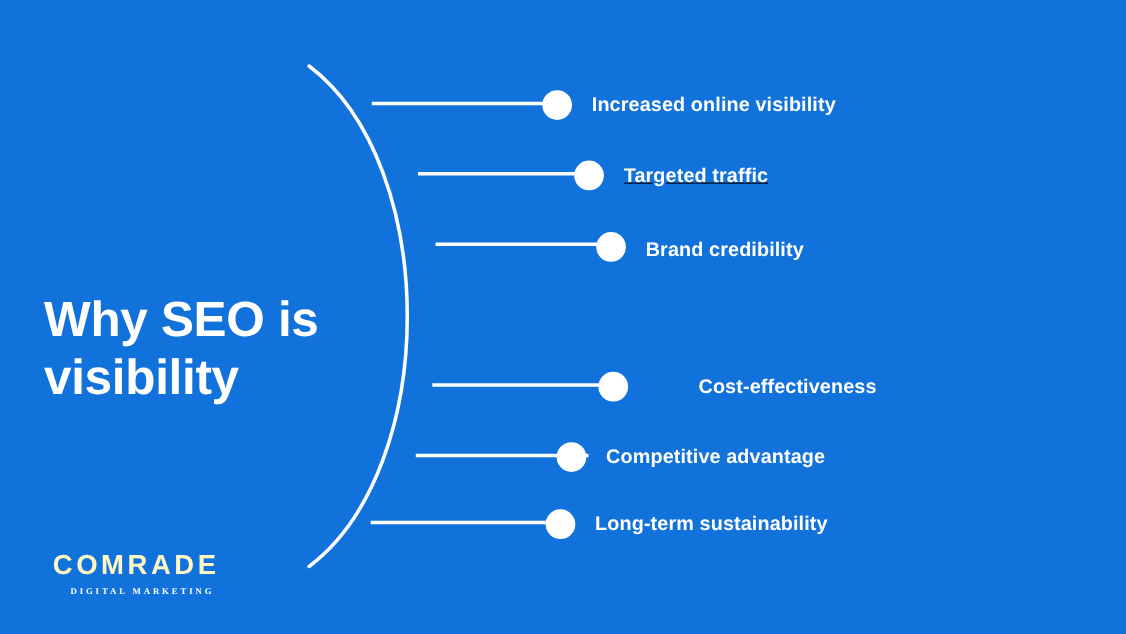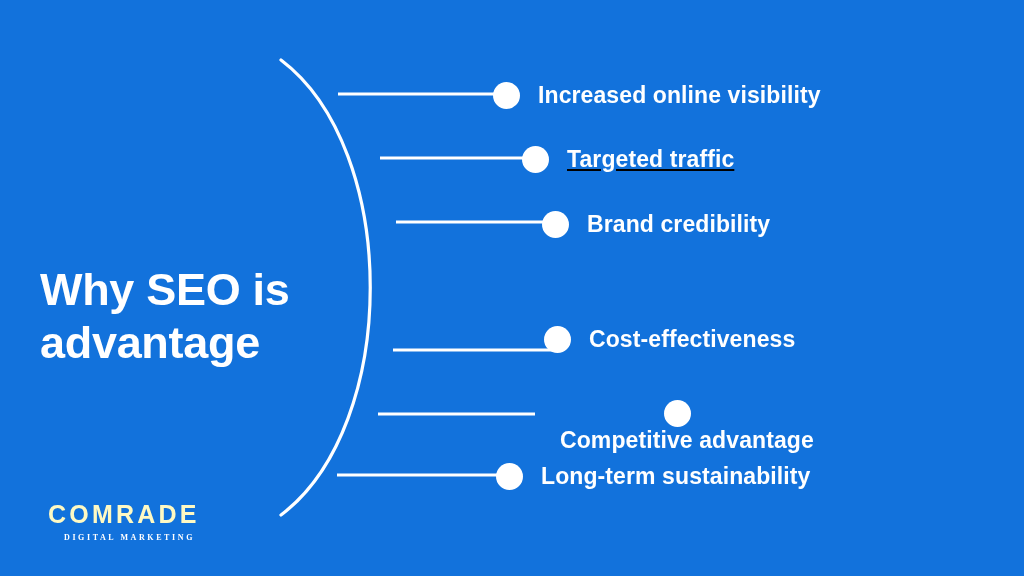--- a/index.html
+++ b/index.html
@@ -45,21 +45,21 @@
   }
   .dot {
     width: 27px;
     height: 27px;
     border-radius: 50%;
     background: #ffffff;
     flex: 0 0 auto;
   }
   .item-label {
     margin-left: 18px;
-    font-size: 23px;
+    font-size: 18px;
     font-weight: bold;
     color: #ffffff;
     white-space: nowrap;
     letter-spacing: 0.1px;
   }
   #logo {
     position: absolute;
     left: 48px;
     top: 502px;
     width: 160px;
@@ -80,21 +80,21 @@
     text-align: center;
     padding-left: 3px;
     font-family: Liberation Serif, serif;
   }
 </style>
 </head>
 <body>
 
 <div id="slide">
 
-  <h1 id="title">Why SEO is advantage</h1>
+  <h1 id="title">Why SEO is visibility</h1>
 
   <svg id="arc-layer" viewBox="0 0 1024 576">
     <path d="M 281 60 C 400 150 400 425 281 515" fill="none" stroke="#ffffff" stroke-width="3.2" stroke-linecap="round"></path>
     <g>
       <line x1="338" y1="94" x2="506" y2="94" stroke="#ffffff" stroke-width="3.2"></line>
       <line x1="380" y1="158" x2="535" y2="158" stroke="#ffffff" stroke-width="3.2"></line>
       <line x1="396" y1="222" x2="555" y2="222" stroke="#ffffff" stroke-width="3.2"></line>
       <line x1="393" y1="350" x2="557" y2="350" stroke="#ffffff" stroke-width="3.2"></line>
       <line x1="378" y1="414" x2="535" y2="414" stroke="#ffffff" stroke-width="3.2"></line>
       <line x1="337" y1="475" x2="505" y2="475" stroke="#ffffff" stroke-width="3.2"></line>
@@ -109,26 +109,26 @@
   <div class="item" style="left:522px; top:144px;text-decoration:underline;">
     <span class="dot"></span>
     <span class="item-label">Targeted traffic</span>
   </div>
 
   <div class="item" style="left:542px; top:208px;align-items:flex-end;">
     <span class="dot"></span>
     <span class="item-label">Brand credibility</span>
   </div>
 
-  <div class="item" style="left:544px; top:324px;">
+  <div class="item" style="left:544px; top:336px;gap:46px;">
     <span class="dot"></span>
     <span class="item-label">Cost-effectiveness</span>
   </div>
 
-  <div class="item" style="left:542px; top:400px;flex-direction:column;">
+  <div class="item" style="left:506px; top:400px;">
     <span class="dot"></span>
     <span class="item-label">Competitive advantage</span>
   </div>
 
   <div class="item" style="left:496px; top:461px;justify-content:center;">
     <span class="dot"></span>
     <span class="item-label">Long-term sustainability</span>
   </div>
 
   <div id="logo">

